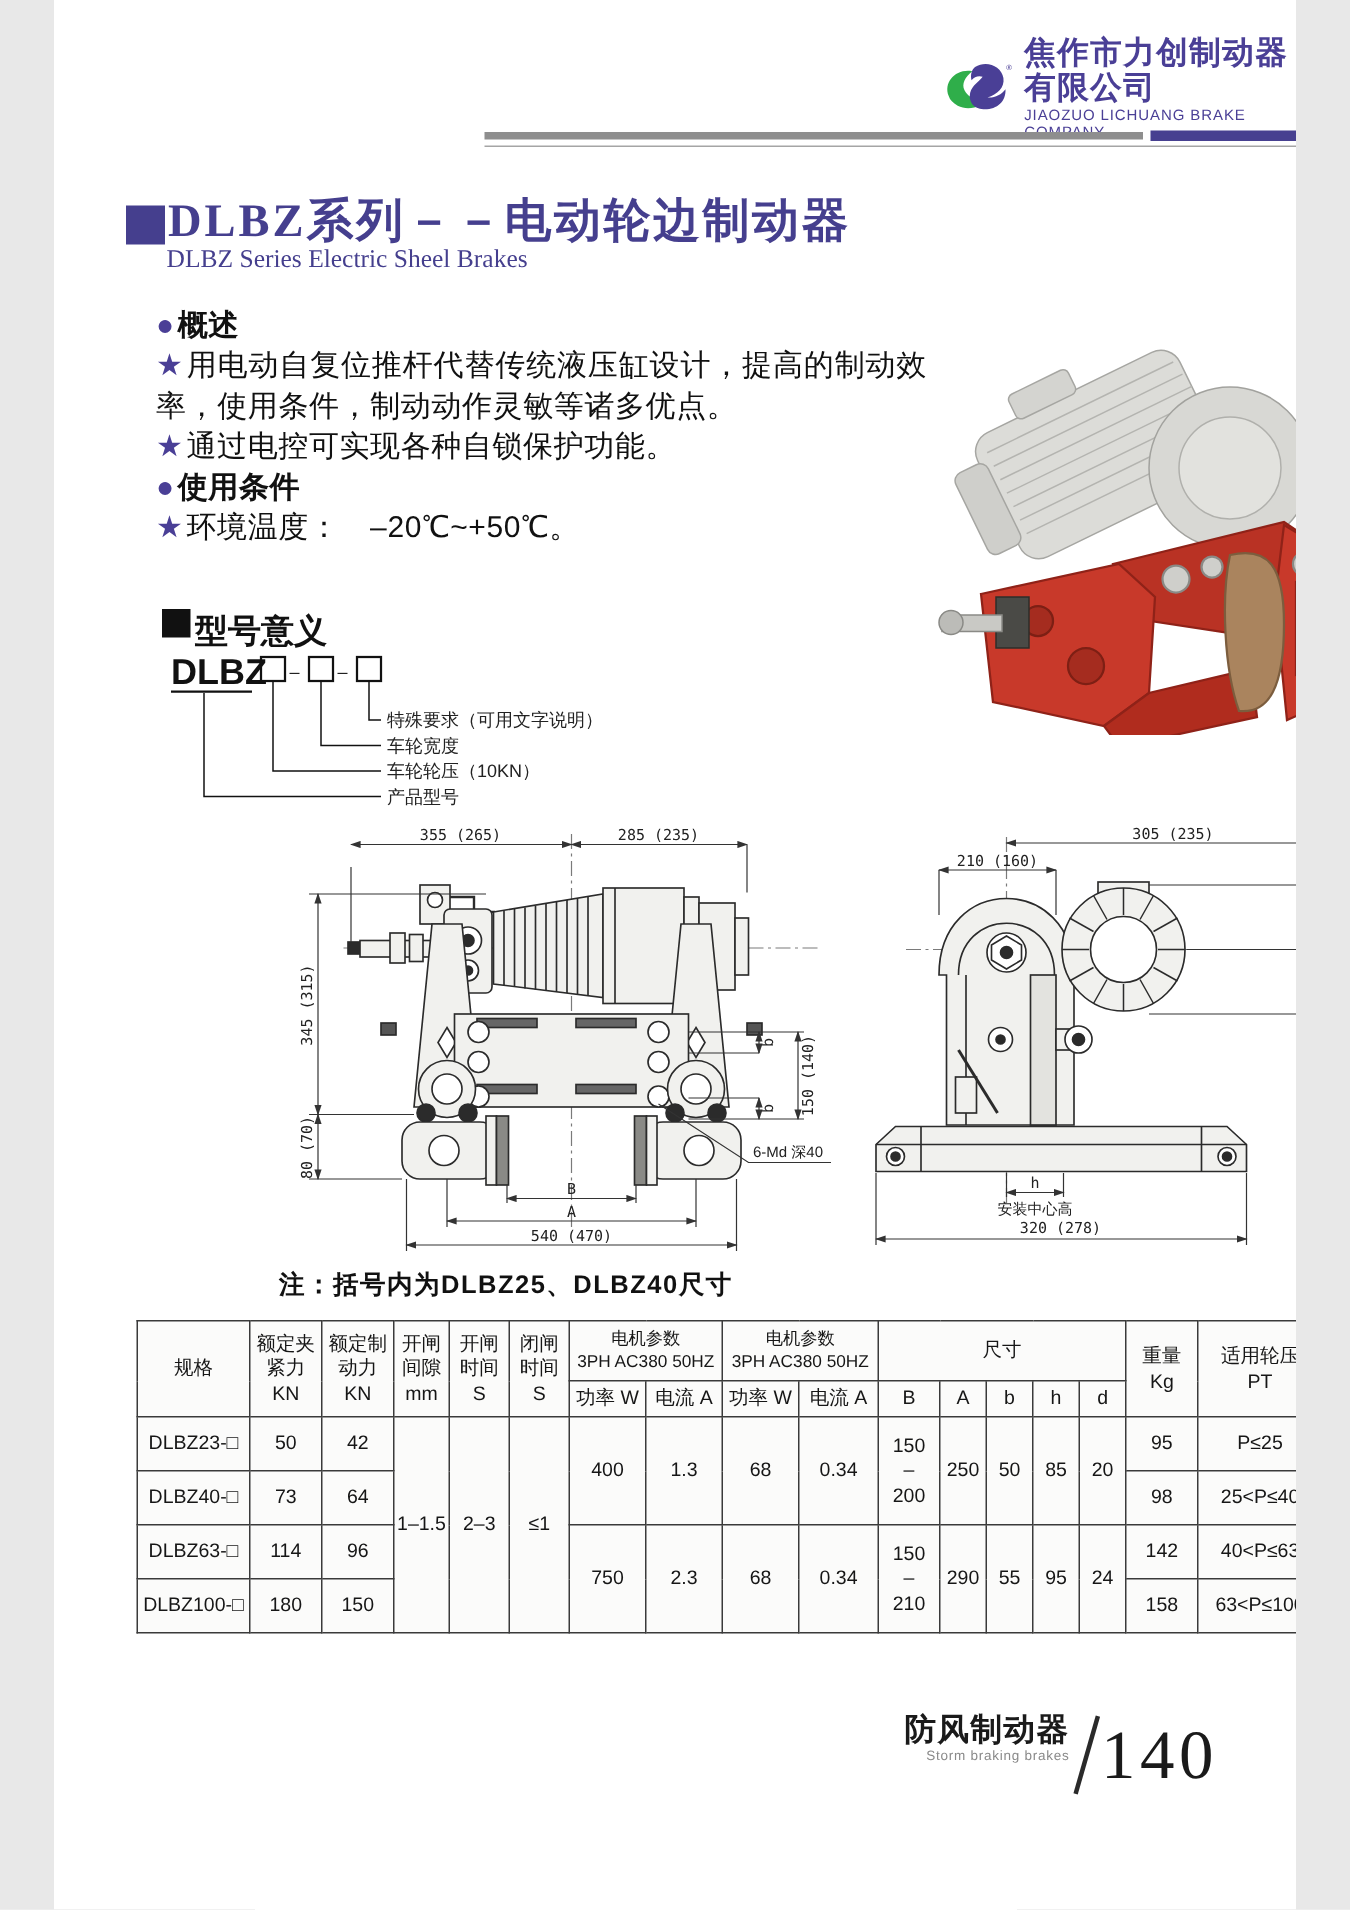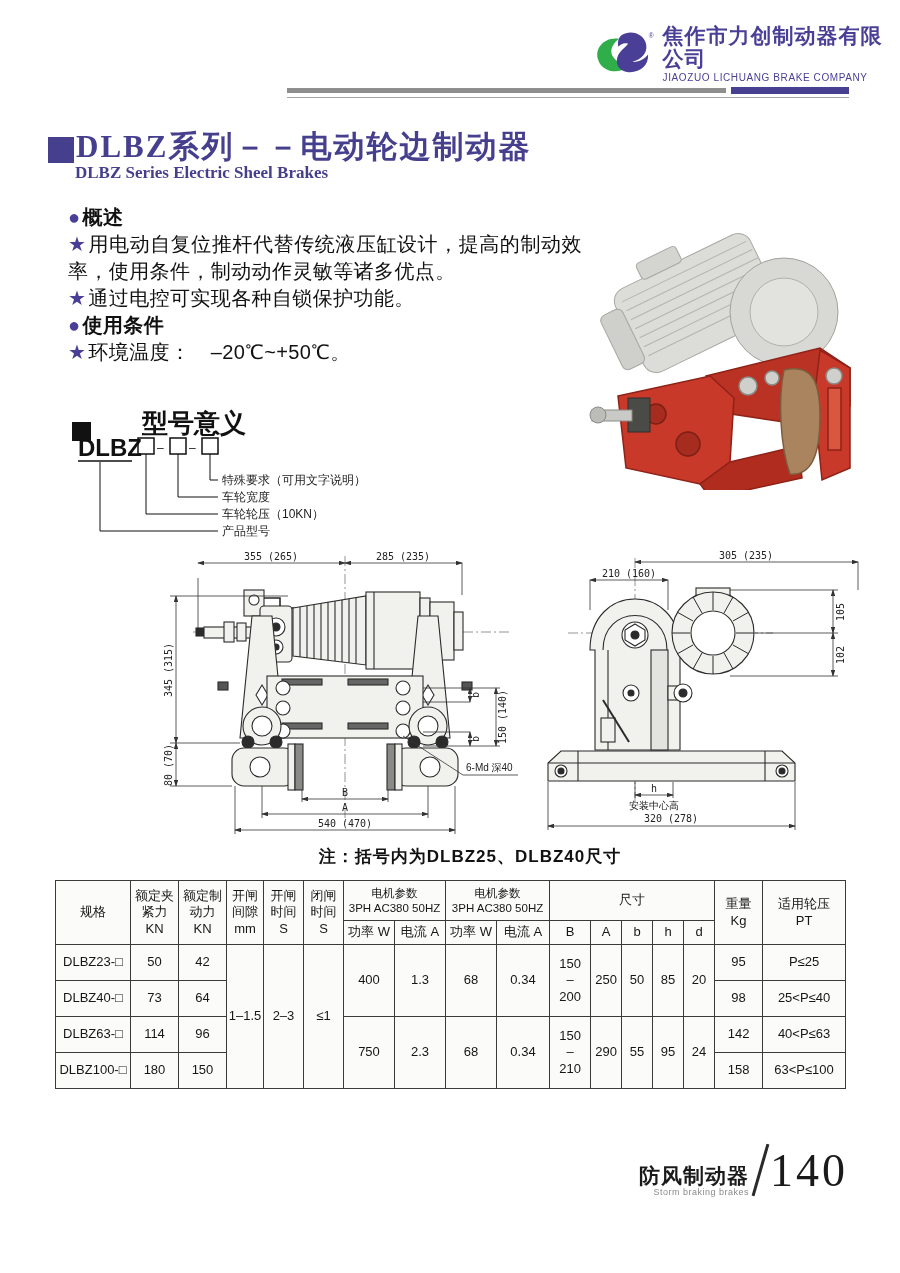--- a/index.html
+++ b/index.html
@@ -1,75 +1,75 @@
 <!DOCTYPE html>
 <html><head>
 <meta charset="utf-8">
 <style>
   html,body{margin:0;padding:0;background:#e8e8e8;}
-  .page{position:relative;width:900px;height:1273px;background:#ffffff;margin:0 auto;
+  .page{position:relative;width:828px;height:1273px;background:#ffffff;margin:0 auto;
         font-family:"Liberation Sans",sans-serif;color:#1c1c1c;overflow:hidden;}
 
   
   .logo-wrap{position:absolute;left:590px;top:24px;display:flex;align-items:center;gap:6px;}
   .company{display:flex;flex-direction:column;line-height:1.1;}
   .company-cn{font-size:21px;font-weight:bold;color:#4a3f96;letter-spacing:1px;}
   .company-en{font-size:10px;color:#4a3f96;letter-spacing:0.6px;margin-top:2px;}
   .bar-gray{position:absolute;left:287px;top:88px;width:439px;height:5px;background:#8e8e8e;}
   .bar-purple{position:absolute;left:731px;top:87px;width:118px;height:7px;background:#474090;}
   .bar-thin{position:absolute;left:287px;top:97px;width:562px;height:1px;background:#a5a5a5;}
 
   
   .title-row{position:absolute;left:48px;top:126px;display:flex;align-items:center;}
   .title-square{width:26px;height:26px;background:#453f8e;margin-top:6px;}
   .title-cn{font-family:"Liberation Serif",serif;font-weight:bold;font-size:31px;
             color:#453f8e;letter-spacing:2px;margin-left:2px;}
   .title-en{position:absolute;left:75px;top:163px;font-family:"Liberation Serif",serif;
-            font-weight:bold;font-size:17px;color:#453f8e;}
+            font-weight:normal;font-size:17px;color:#453f8e;}
 
   
   .overview{position:absolute;left:68px;top:204px;width:514px;font-size:20px;
             line-height:27px;text-align:justify;letter-spacing:0.4px;color:#111;}
   .ov-line{margin:0;}
   .marker{color:#4a3f96;margin-right:2px;}
   .ov-head{font-weight:bold;}
 
   
   .photo{position:absolute;left:588px;top:200px;}
 
   
-  .model-head{position:absolute;left:72px;top:406px;display:flex;align-items:flex-end;
-              font-size:26px;font-weight:bold;color:#111;gap:48px;}
+  .model-head{position:absolute;left:72px;top:406px;display:flex;align-items:flex-start;
+              font-size:22px;font-weight:bold;color:#111;}
   .model-square{width:19px;height:19px;background:#111;margin-right:3px;}
   .model-svg{position:absolute;left:70px;top:430px;}
   .model-svg text{font-size:12px;fill:#222;font-family:"Liberation Sans",sans-serif;}
   .model-svg .dlbz{font-size:24px;font-weight:bold;fill:#111;}
 
   
   .front-svg{position:absolute;left:148px;top:550px;}
   .side-svg{position:absolute;left:533px;top:550px;}
   .dim{font-family:"DejaVu Sans Mono",monospace;font-size:10px;fill:#222;}
   .dimc{font-family:"Liberation Sans",sans-serif;font-size:10px;fill:#222;}
-  .note{position:absolute;left:150px;top:845px;width:640px;text-align:center;
+  .note{position:absolute;left:150px;top:845px;width:640px;text-align:left;
         font-size:17px;font-weight:bold;color:#111;letter-spacing:1px;}
 
   
   .spec-table{position:absolute;left:55px;top:880px;border-collapse:collapse;
               table-layout:fixed;width:790px;background:#fbfbfa;}
   .spec-table th,.spec-table td{border:1px solid #3a3a3a;text-align:center;
               vertical-align:middle;font-weight:normal;padding:0 1px;
               font-size:13px;color:#161616;white-space:pre-line;line-height:1.25;}
   .spec-table th{font-size:13px;}
   .spec-table .th-motor{font-size:11.5px;}
   .spec-table tr.hrow1{height:40px;}
   .spec-table tr.hrow2{height:24px;}
   .spec-table tr.brow{height:36px;}
 
   
-  .footer{position:absolute;right:52px;top:1143px;display:flex;align-items:flex-end;}
+  .footer{position:absolute;right:52px;top:1143px;display:flex;align-items:flex-start;}
   .footer-cat{display:flex;flex-direction:column;align-items:flex-end;line-height:1;}
   .footer-cn{font-size:21px;font-weight:bold;color:#1a1a1a;letter-spacing:1px;}
   .footer-en{font-size:9px;color:#8a8a8a;letter-spacing:0.5px;margin-top:2px;}
   .footer-slash{width:3px;height:54px;background:#2a2a2a;transform:rotate(16deg);
                 margin:0 8px 0 10px;}
   .footer-num{font-family:"Liberation Serif",serif;font-size:46px;color:#1a1a1a;
               letter-spacing:3px;}
 </style>
 </head>
 <body>

